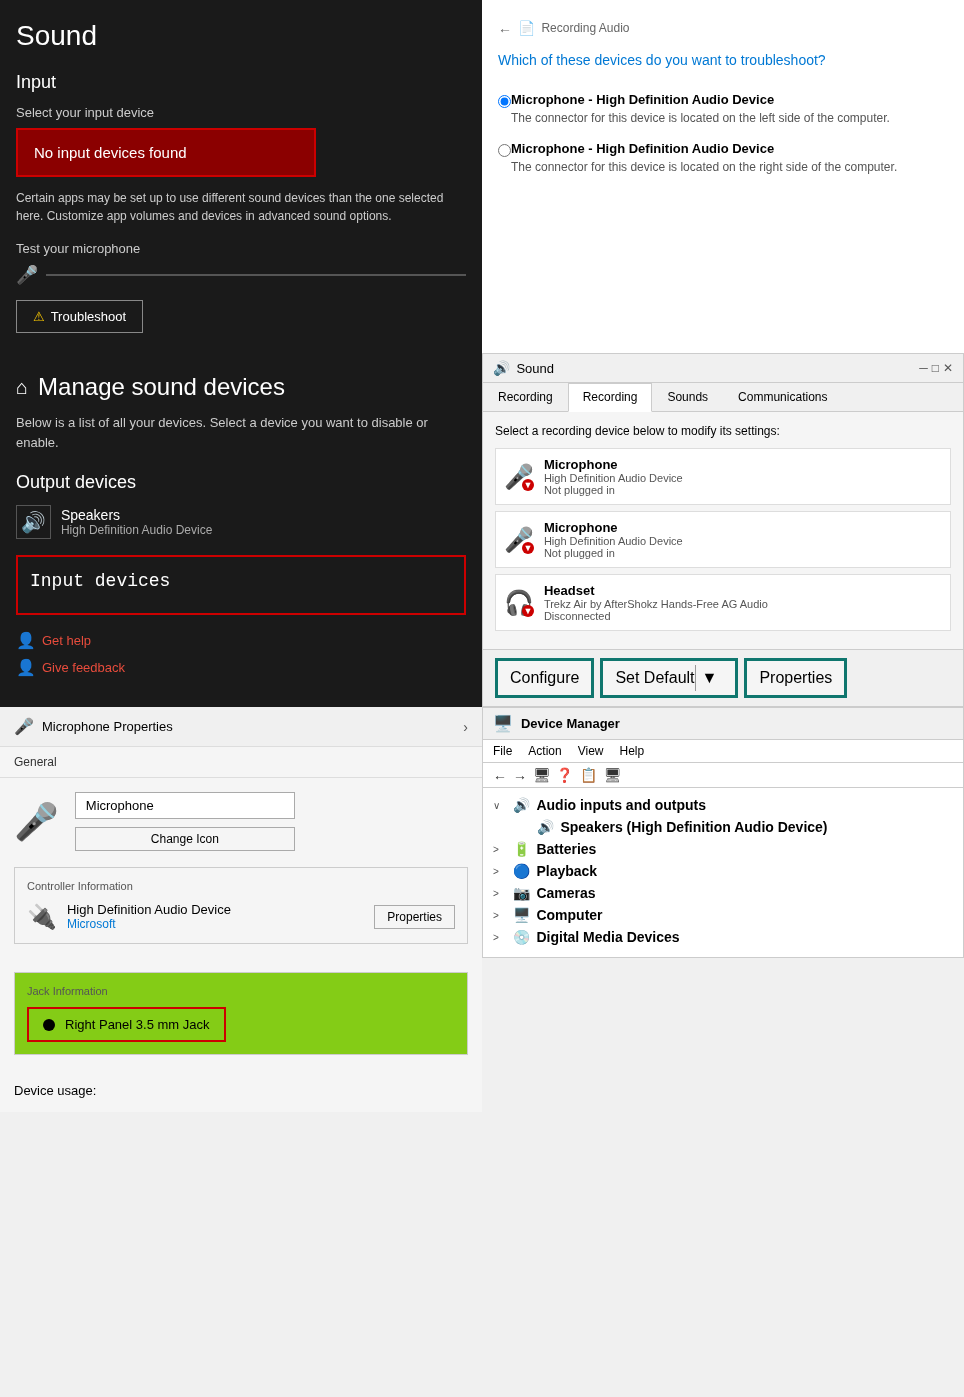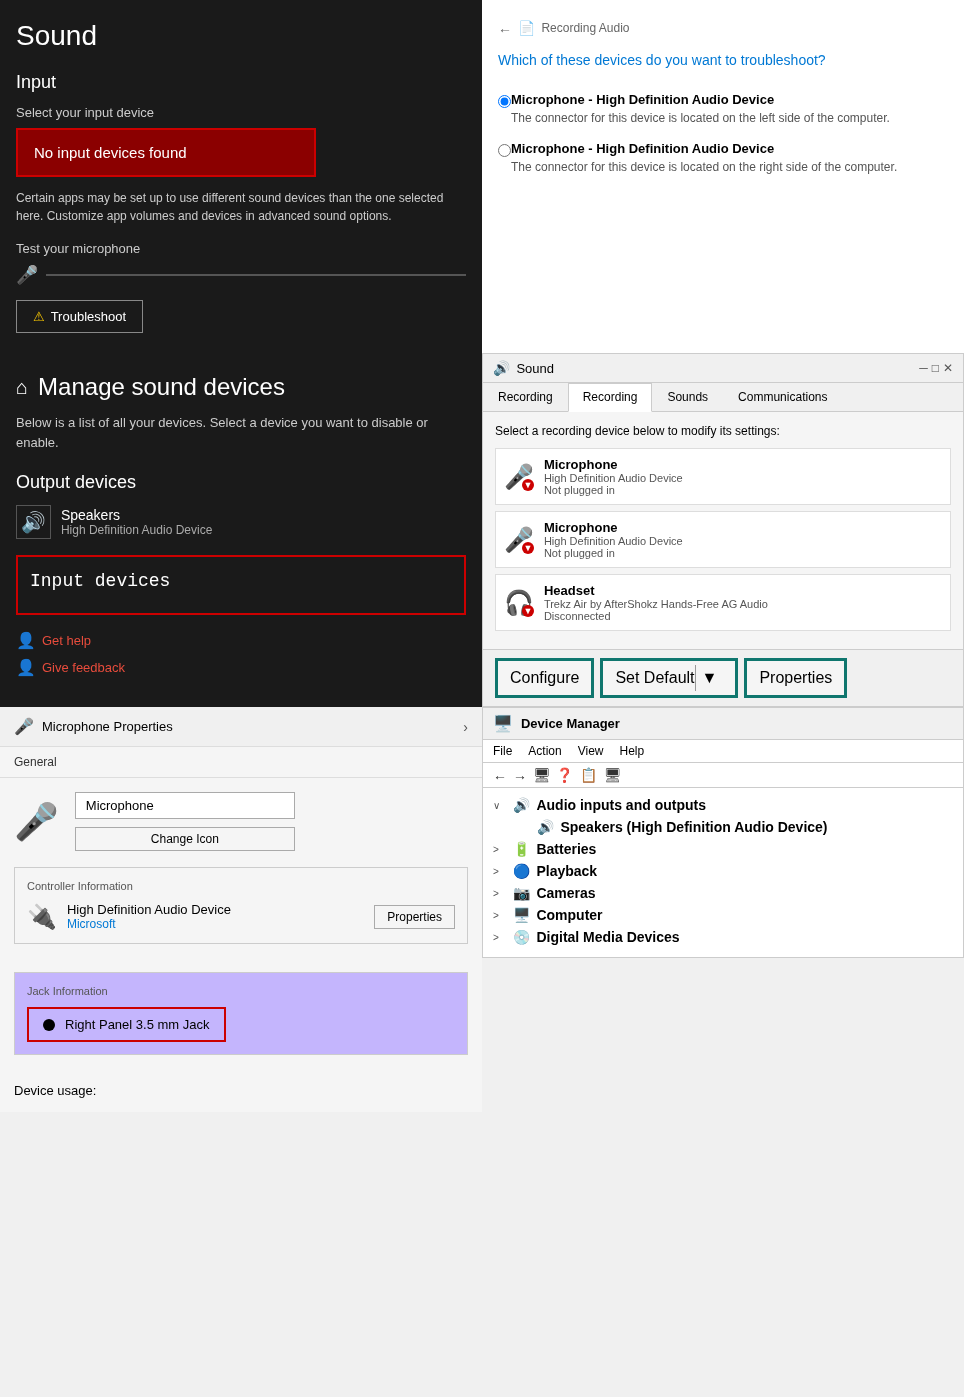--- a/index.html
+++ b/index.html
@@ -284,21 +284,21 @@
     
     .jack-info-section {
       background: #f5f5f5;
       padding: 14px;
       grid-column: 1;
       grid-row: 4;
     }
     .jack-box {
       border: 1px solid #ccc;
       padding: 12px;
-      background: #c4b5fd;
+      background: #84cc16;
     }
     .jack-label { font-size: 11px; color: #555; margin-bottom: 10px; }
     .jack-item {
       display: flex;
       align-items: center;
       gap: 10px;
       border: 2px solid #cc0000;
       padding: 8px 14px;
       display: inline-flex;
     }

